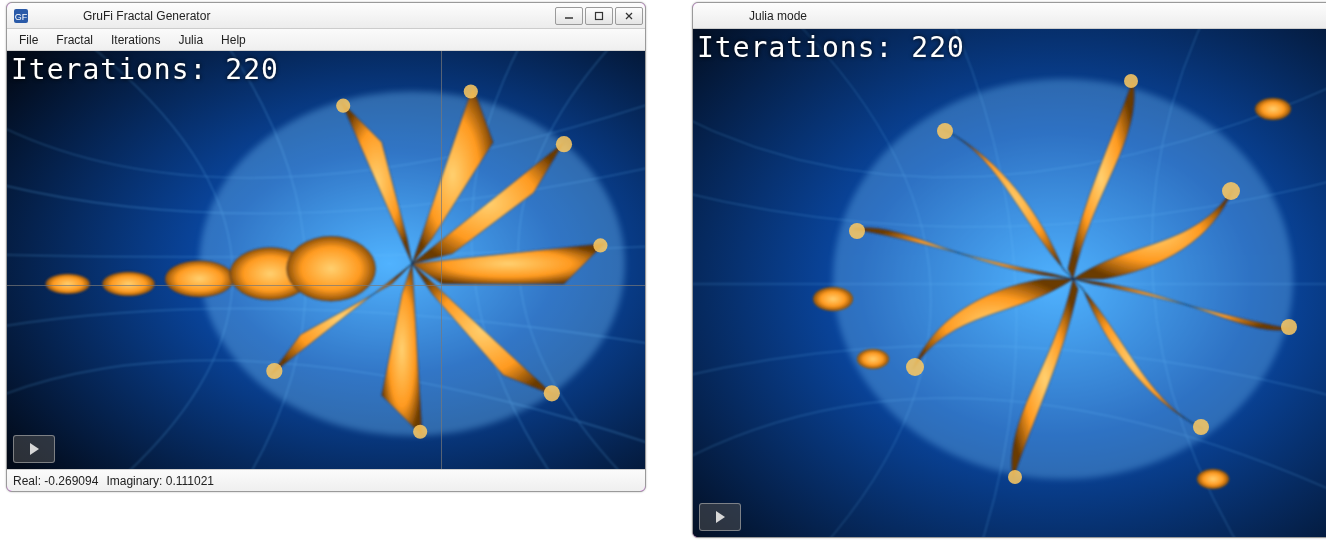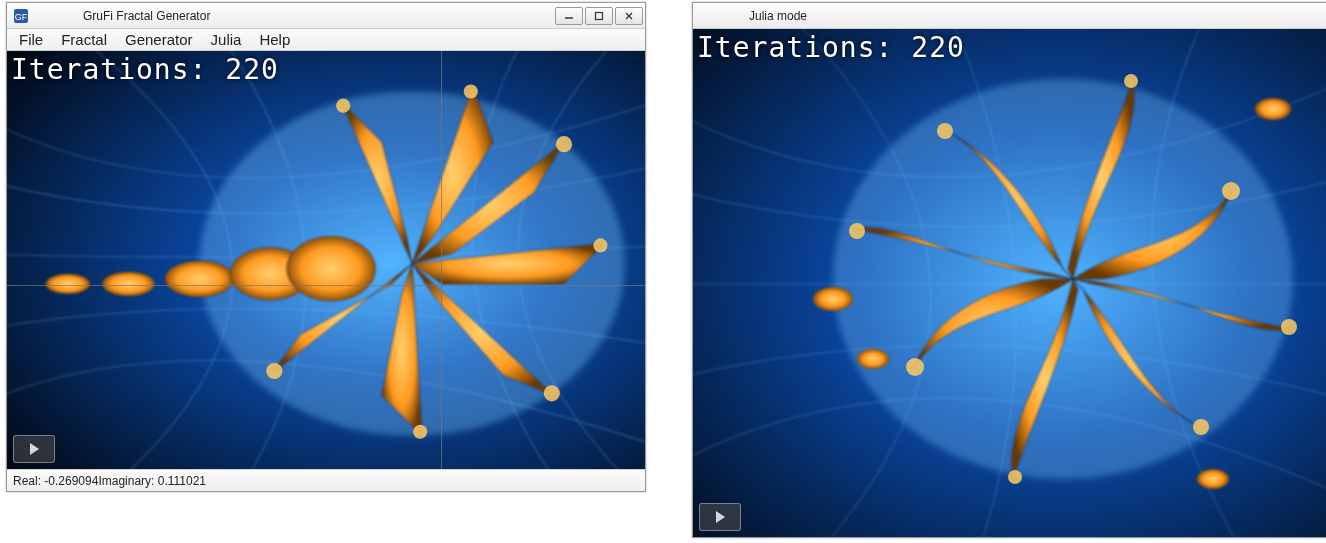--- a/index.html
+++ b/index.html
@@ -9,21 +9,21 @@
     background: #ffffff;
     font-family: "Segoe UI", Tahoma, sans-serif;
     font-size: 12px;
     overflow: hidden;
     position: relative;
   }
   .window {
     position: absolute;
     background: #d946ef;
     border: 1px solid #9a9a9a;
-    border-radius: 0;
+    border-radius: 6px;
     box-shadow: 0 0 2px rgba(0,0,0,0.3);
     overflow: hidden;
     display: flex;
     flex-direction: column;
   }
   .titlebar {
     height: 26px;
     display: flex;
     align-items: center;
     padding: 0 2px 0 6px;
@@ -51,21 +51,21 @@
     cursor: default;
   }
   .menubar {
     height: 22px;
     display:flex;
     align-items:center;
     gap: 2px;
     padding: 0 4px;
     background: linear-gradient(#fbfbfb,#efefef);
     border-bottom: 1px solid #d0d0d0;
-    font-size: 15px;
+    font-size: 12px;
     color: #222;
   }
   .menubar .item {
     padding: 2px 8px;
     cursor: default;
   }
   .canvas-area {
     position: relative;
     flex: 1;
     overflow: hidden;
@@ -92,21 +92,21 @@
     background: rgba(80,80,80,0.55);
     border: 1px solid rgba(180,180,180,0.6);
     border-radius: 3px;
     display:flex; align-items:center; justify-content:center;
   }
   .play-btn svg { fill:#d8d8d8; }
   .statusbar {
     height: 22px;
     display:flex;
     align-items:center;
-    gap: 0;
+    gap: 8px;
     padding: 0 6px;
     background: linear-gradient(#fbfbfb,#efefef);
     border-top: 1px solid #d0d0d0;
     font-size: 12px;
     color: #222;
   }
   .crosshair-h, .crosshair-v {
     position:absolute;
     background: rgba(120,120,120,0.7);
   }
@@ -140,21 +140,21 @@
           <svg width="10" height="10">
             <line x1="2" y1="2" x2="8" y2="8" stroke="#333" stroke-width="1.3"></line>
             <line x1="8" y1="2" x2="2" y2="8" stroke="#333" stroke-width="1.3"></line>
           </svg>
         </div>
     </div>
   </div>
   <div class="menubar">
     <span class="item">File</span>
     <span class="item">Fractal</span>
-    <span class="item">Generator</span>
+    <span class="item">Iterations</span>
     <span class="item">Julia</span>
     <span class="item">Help</span>
   </div>
   <div class="canvas-area">
     <svg class="fractal" viewBox="0 0 630 420" preserveAspectRatio="none">
       <defs>
         <radialGradient id="bgGlow1" cx="60%" cy="50%" r="75%">
           <stop offset="0%" stop-color="#3aa8ff"></stop>
           <stop offset="35%" stop-color="#0a4aa8"></stop>
           <stop offset="100%" stop-color="#020a18"></stop>

